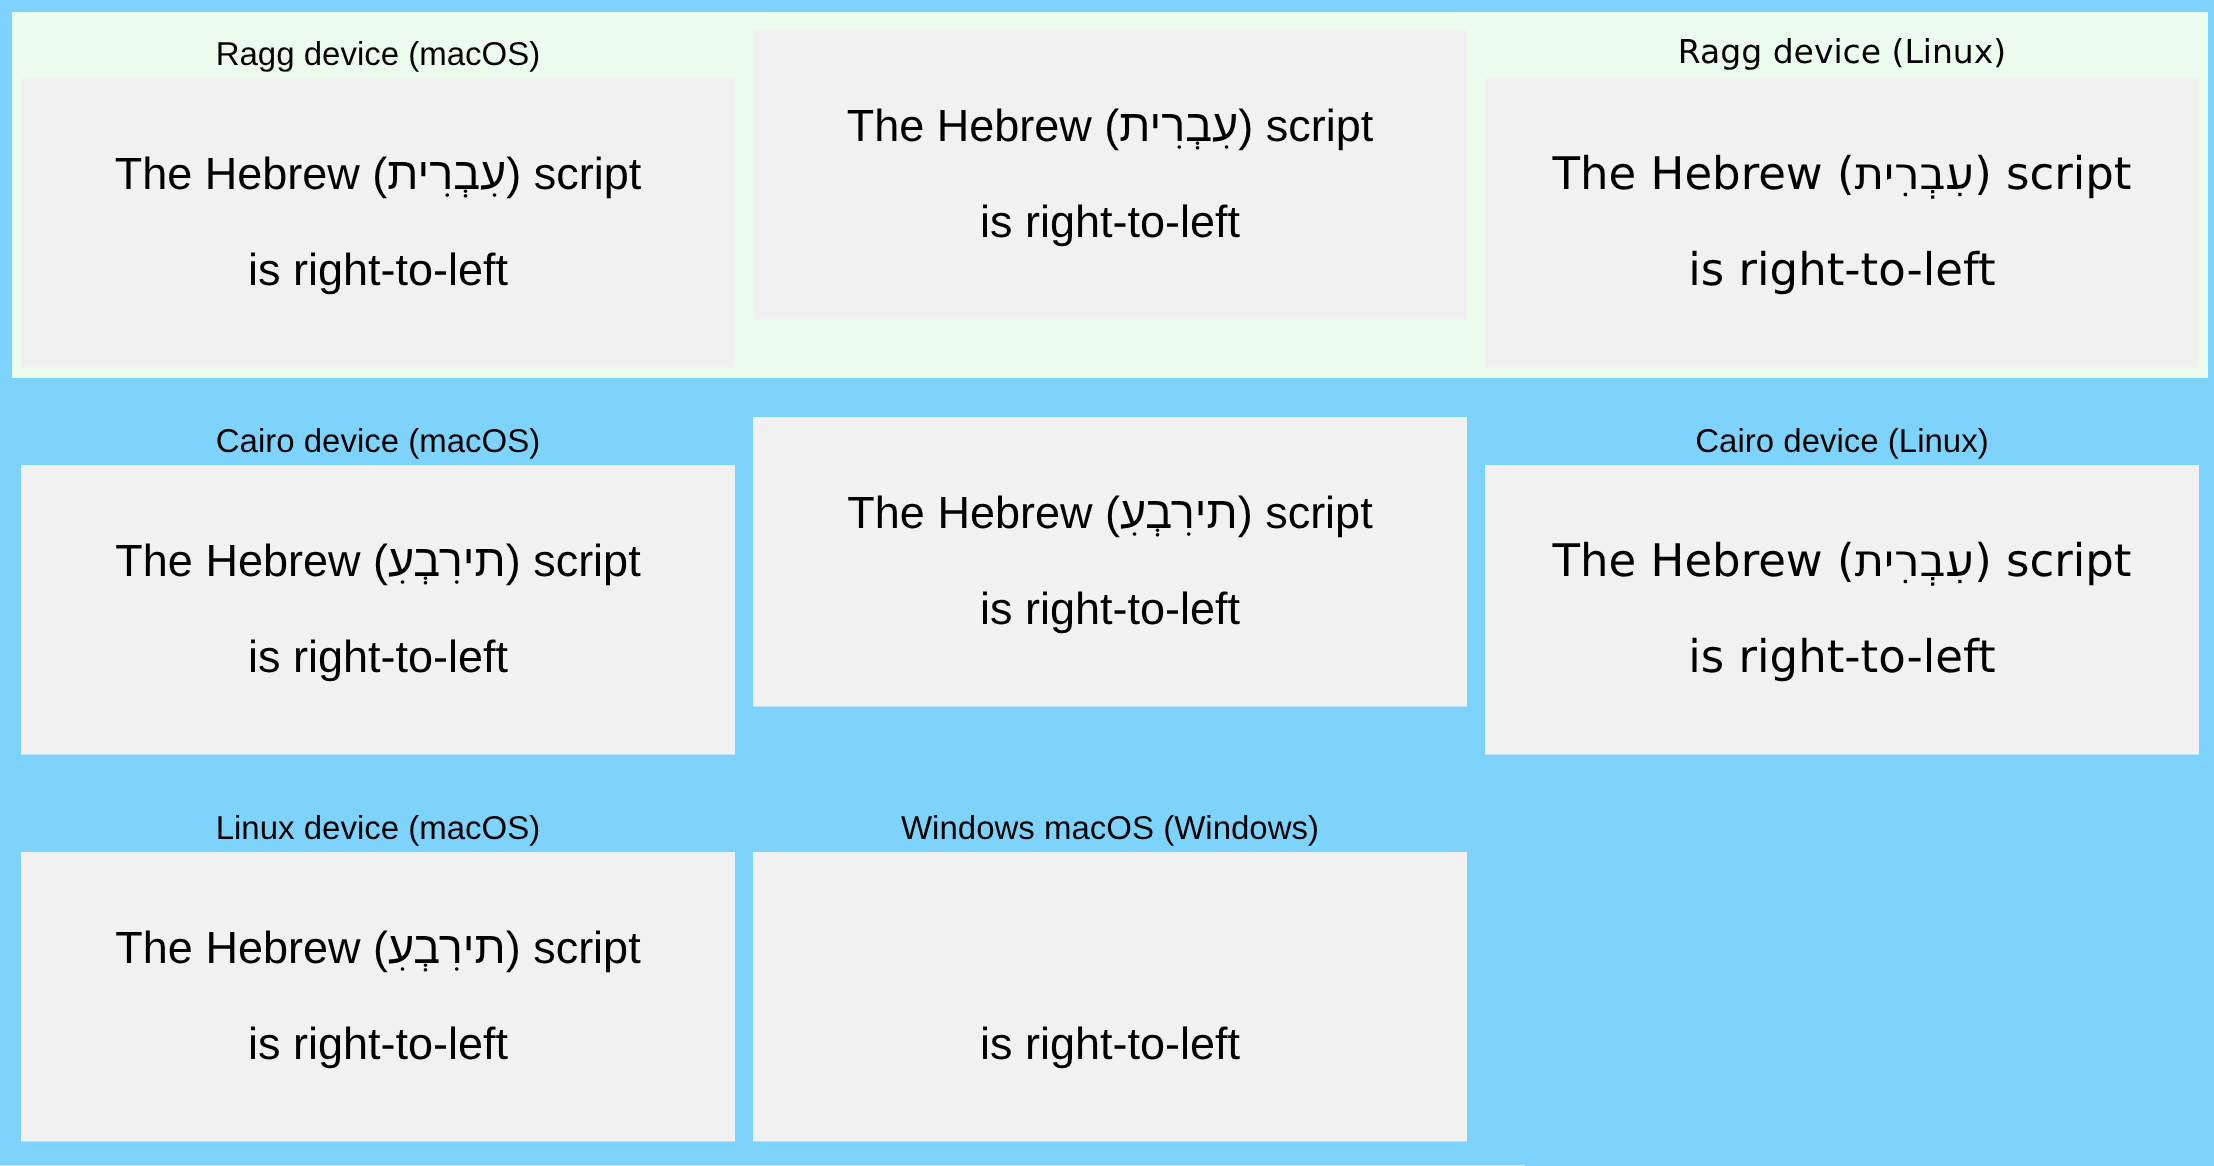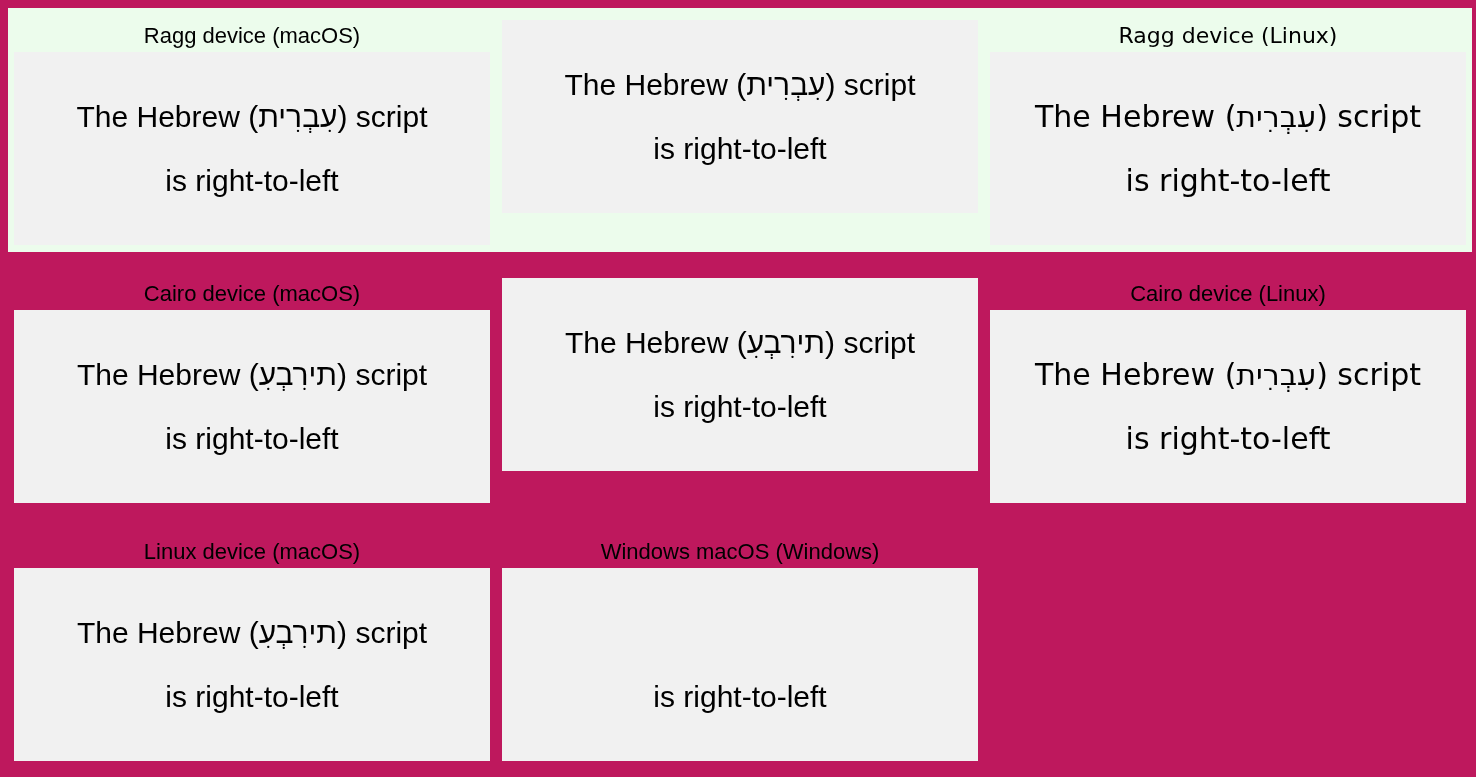--- a/index.html
+++ b/index.html
@@ -1,20 +1,20 @@
 <!DOCTYPE html>
 <html><head>
 <meta charset="utf-8">
 <style>
   html, body { margin: 0; padding: 0; background: #ffffff; }
   .canvas {
     position: relative;
     width: 1476px;
     height: 777px;
-    background: #be185d;
+    background: #7dd3fc;
     overflow: hidden;
     color: #000000;
   }
   .highlight-band {
     position: absolute;
     left: 8px; top: 8px;
     width: 1464px; height: 244px;
     background: #ecfcec;
   }
   .panel {

